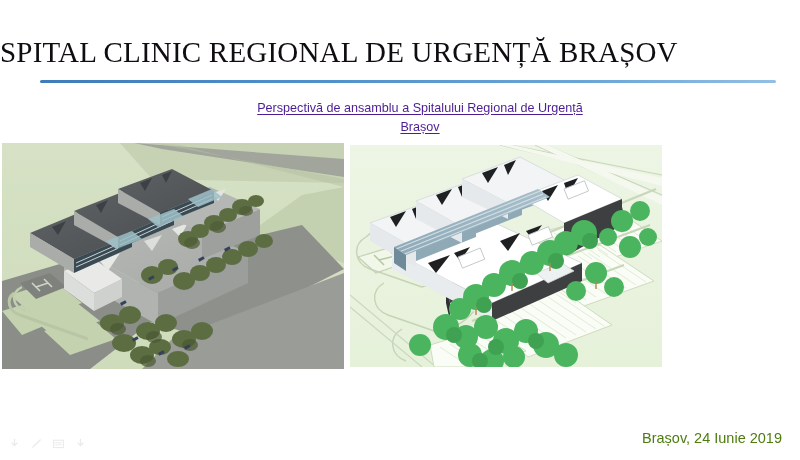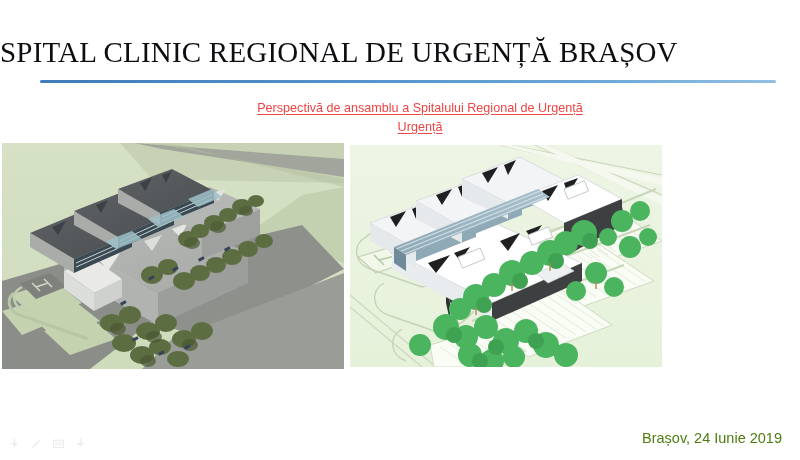--- a/index.html
+++ b/index.html
@@ -41,21 +41,21 @@
   
   #subtitle {
     position: absolute;
     left: 190px;
     top: 99px;
     width: 460px;
     text-align: center;
     font-family: "Liberation Sans", sans-serif;
     font-size: 12.6px;
     line-height: 19px;
-    color: #ef4444;
+    color: #4c1d95;
   }
   #subtitle .u {
     text-decoration: underline;
     text-underline-offset: 2px;
   }
 
   
   .render {
     position: absolute;
     overflow: hidden;
@@ -109,21 +109,21 @@
 </style>
 </head>
 <body>
 
 <div id="slide-title">SPITAL CLINIC REGIONAL DE URGENȚĂ BRAȘOV</div>
 
 <div id="title-rule"></div>
 
 <div id="subtitle">
   <span class="u">Perspectivă de ansamblu a Spitalului Regional de Urgență</span><br>
-  <span class="u">Urgență</span>
+  <span class="u">Brașov</span>
 </div>
 
 <div class="render" id="render-left">
   <svg viewBox="0 0 342 226" preserveAspectRatio="none">
     <defs>
       <linearGradient id="skyL" x1="0" y1="0" x2="0" y2="1">
         <stop offset="0" stop-color="#d6e1c5"></stop>
         <stop offset="1" stop-color="#cfdcbb"></stop>
       </linearGradient>
       <linearGradient id="roofL" x1="0" y1="0" x2="1" y2="1">

